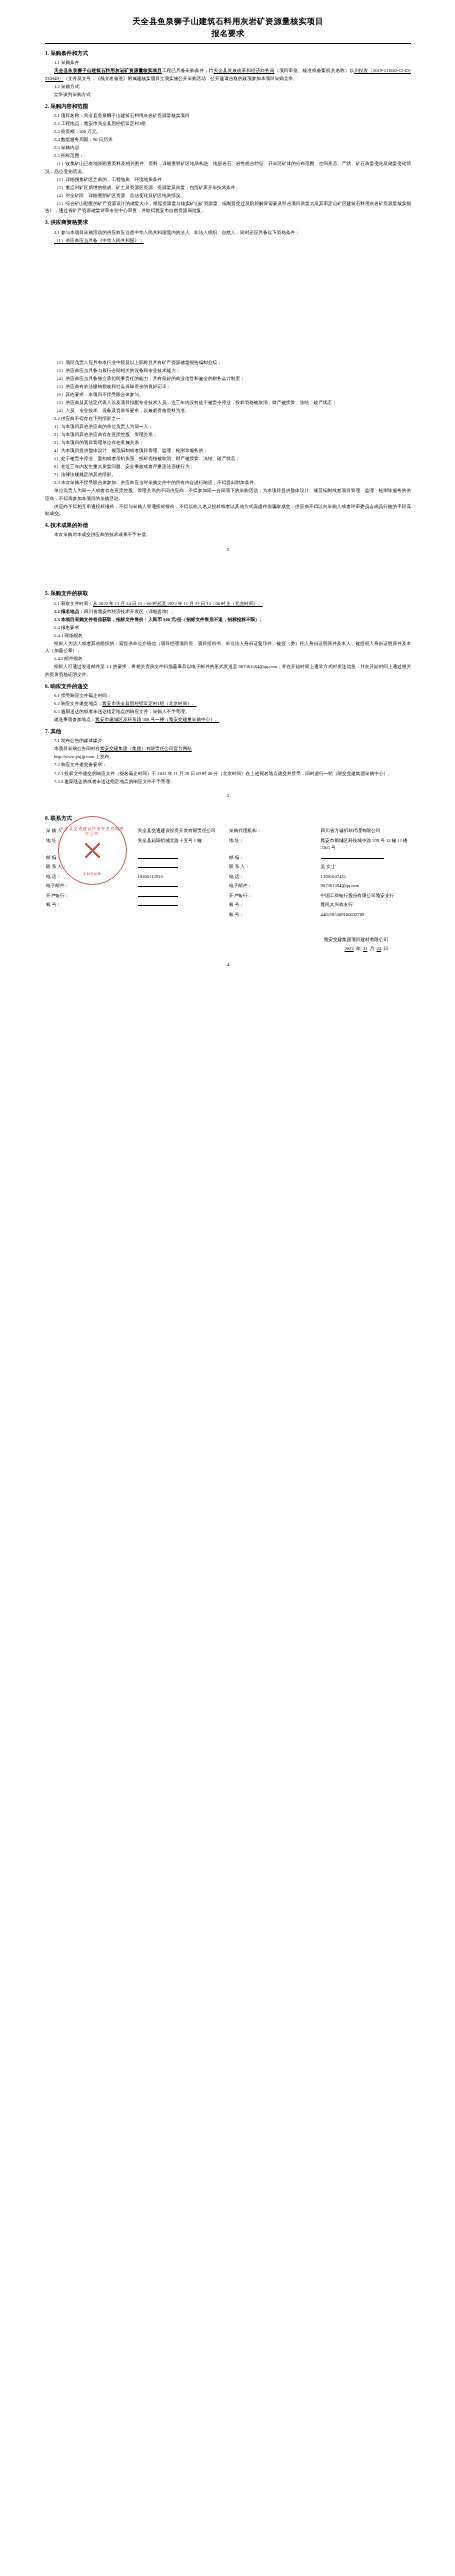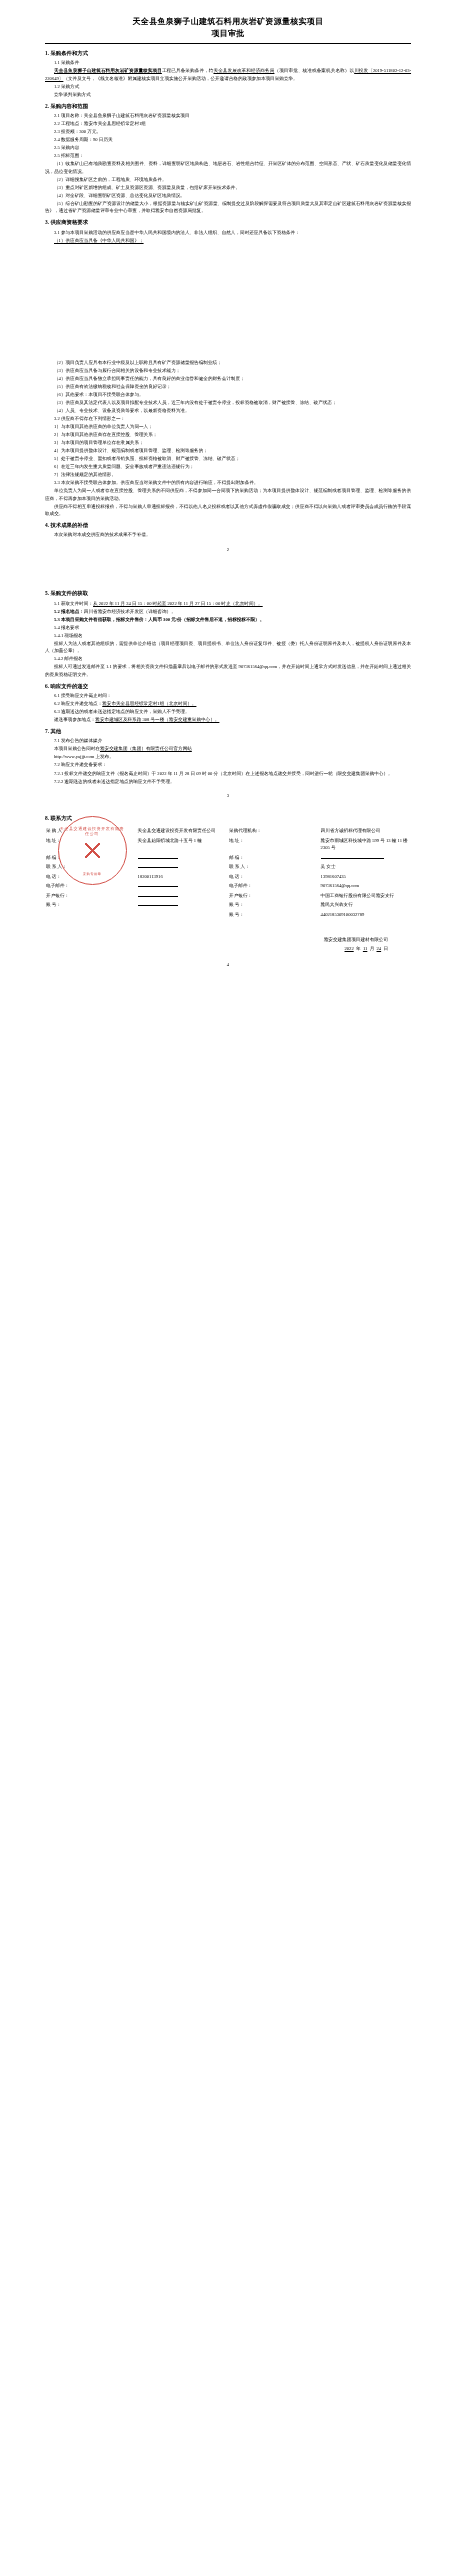--- a/index.html
+++ b/index.html
@@ -121,21 +121,21 @@
 
   .hdr-row td { padding-bottom: 2.3px; }
 </style>
 </head>
 <body>
 
 <div class="page">
 
   <div class="doc-title">
     <div>天全县鱼泉狮子山建筑石料用灰岩矿资源量核实项目</div>
-    <div>项目审批</div>
+    <div>报名要求</div>
   </div>
 
   <h2 class="sec">1. 采购条件和方式</h2>
   <p class="l ind">1.1 采购条件</p>
   <p class="l ind"><span class="bu">天全县鱼泉狮子山建筑石料用灰岩矿资源量核实项目</span><span>工程已具备采购条件，特</span><span class="u">天全县发展改革和经济商务局</span><span>（项目审批、核准或备案机关名称）以</span><span class="u">川投发〔2019-511802-12-03-220649〕</span><span>（文件及文号，《线文名核准》附属建核实项目立项实施公开采购活动，公开邀请合格的政项参加本项目采购竞争。</span></p>
   <p class="l ind">1.2 采购方式</p>
   <p class="l ind">竞争谈判采购方式</p>
 
   <h2 class="sec">2. 采购内容和范围</h2>
   <p class="l ind">2.1 项目名称：天全县鱼泉狮子山建筑石料用灰岩矿资源量核实项目</p>

